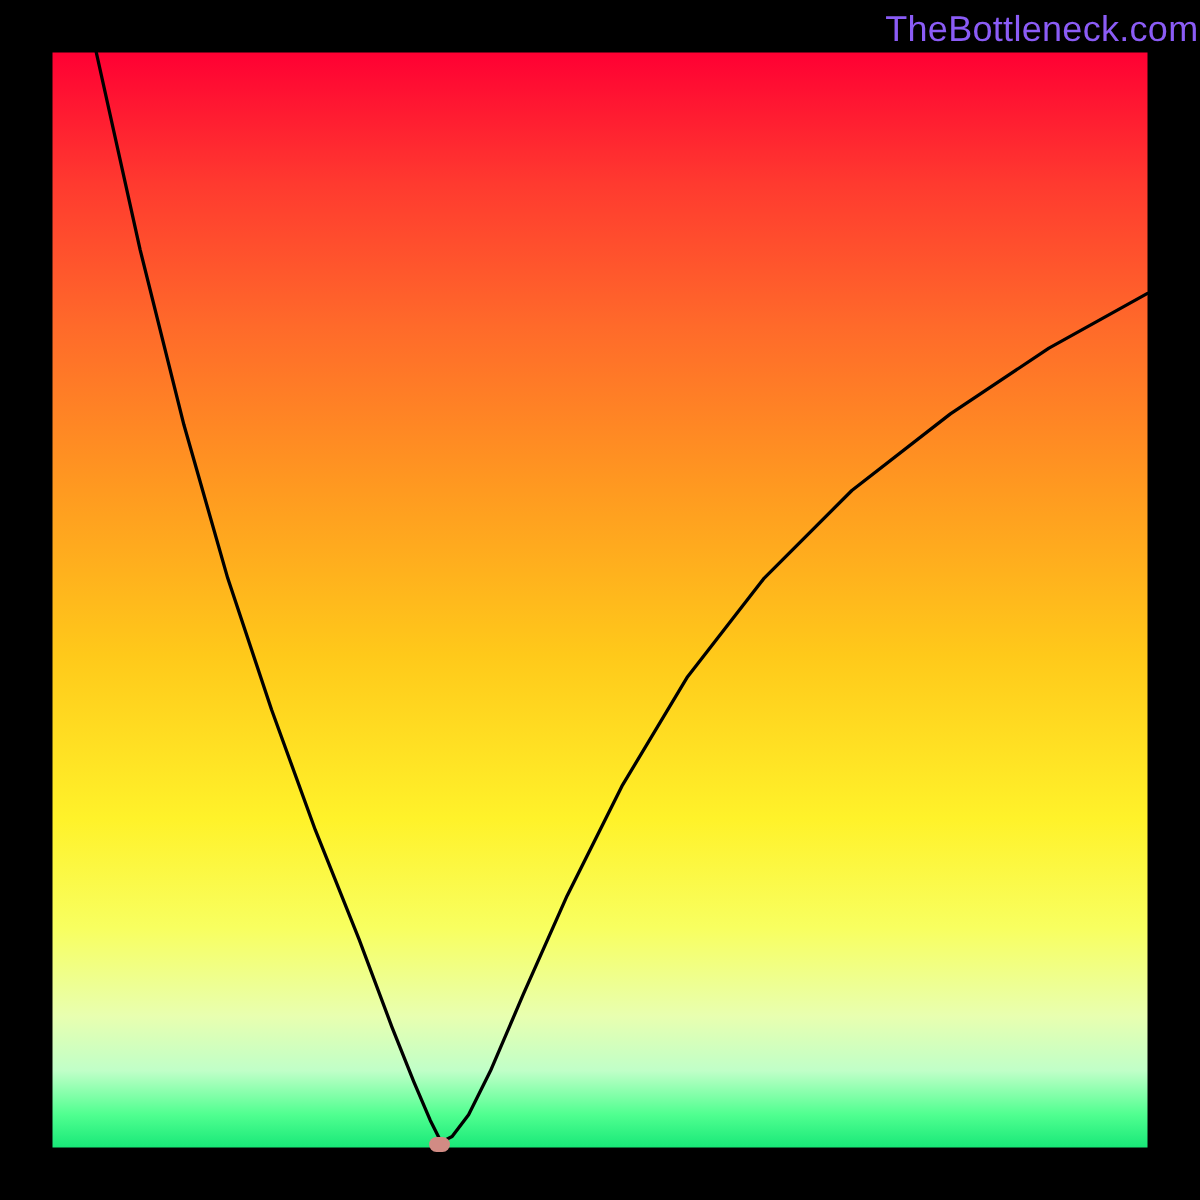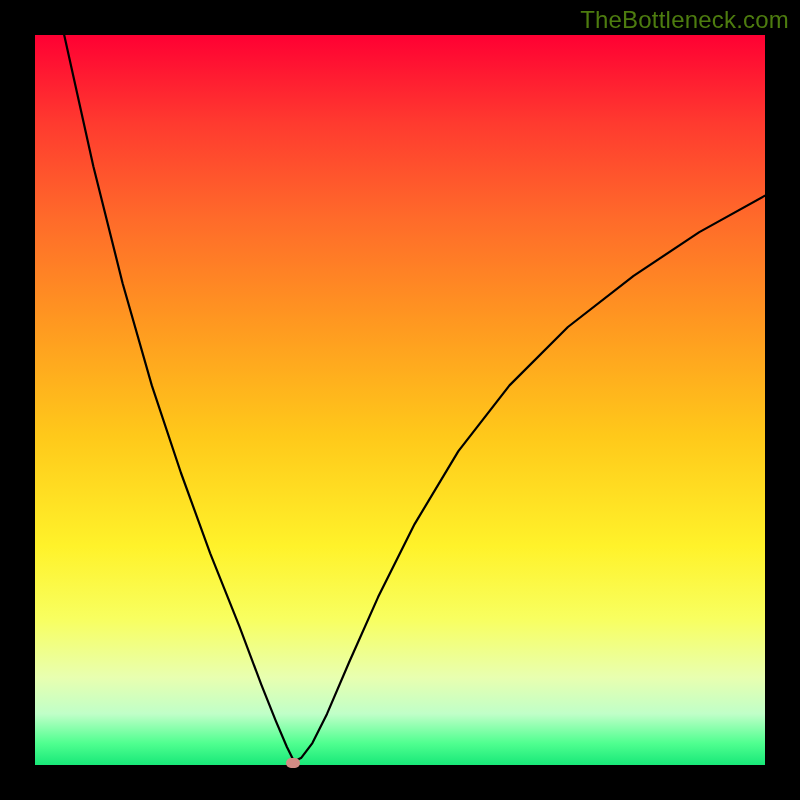--- a/index.html
+++ b/index.html
@@ -20,22 +20,22 @@
       #fff22a 70%,
       #f8ff60 80%,
       #e8ffb0 88%,
       #c0ffc8 93%,
       #50ff90 97%,
       #18e878 100%);
   }
   .watermark {
     position: absolute;
     top: 6px;
-    right: 11px;
-    color: #4d7c0f;
+    right: 1px;
+    color: #8b5cf6;
     font-size: 24px;
     letter-spacing: 0.2px;
     font-weight: 500;
   }
   svg.curve {
     position: absolute;
     left: 35px;
     top: 35px;
     width: 730px;
     height: 730px;

